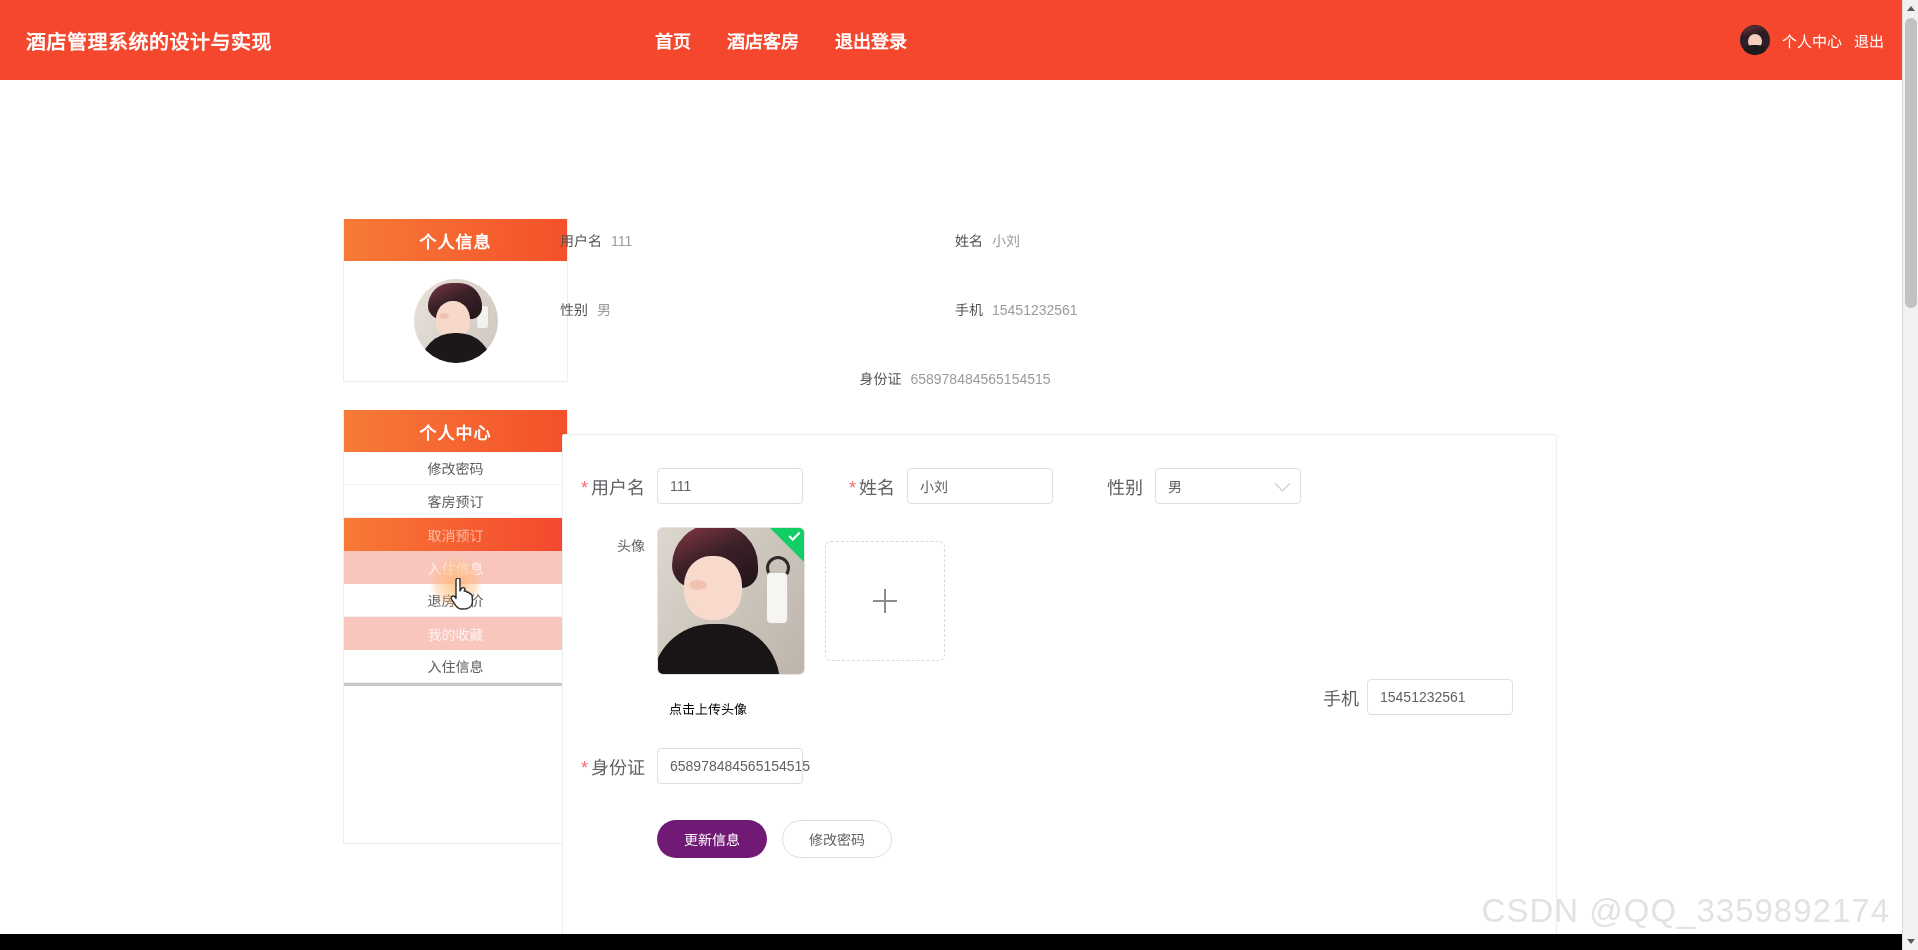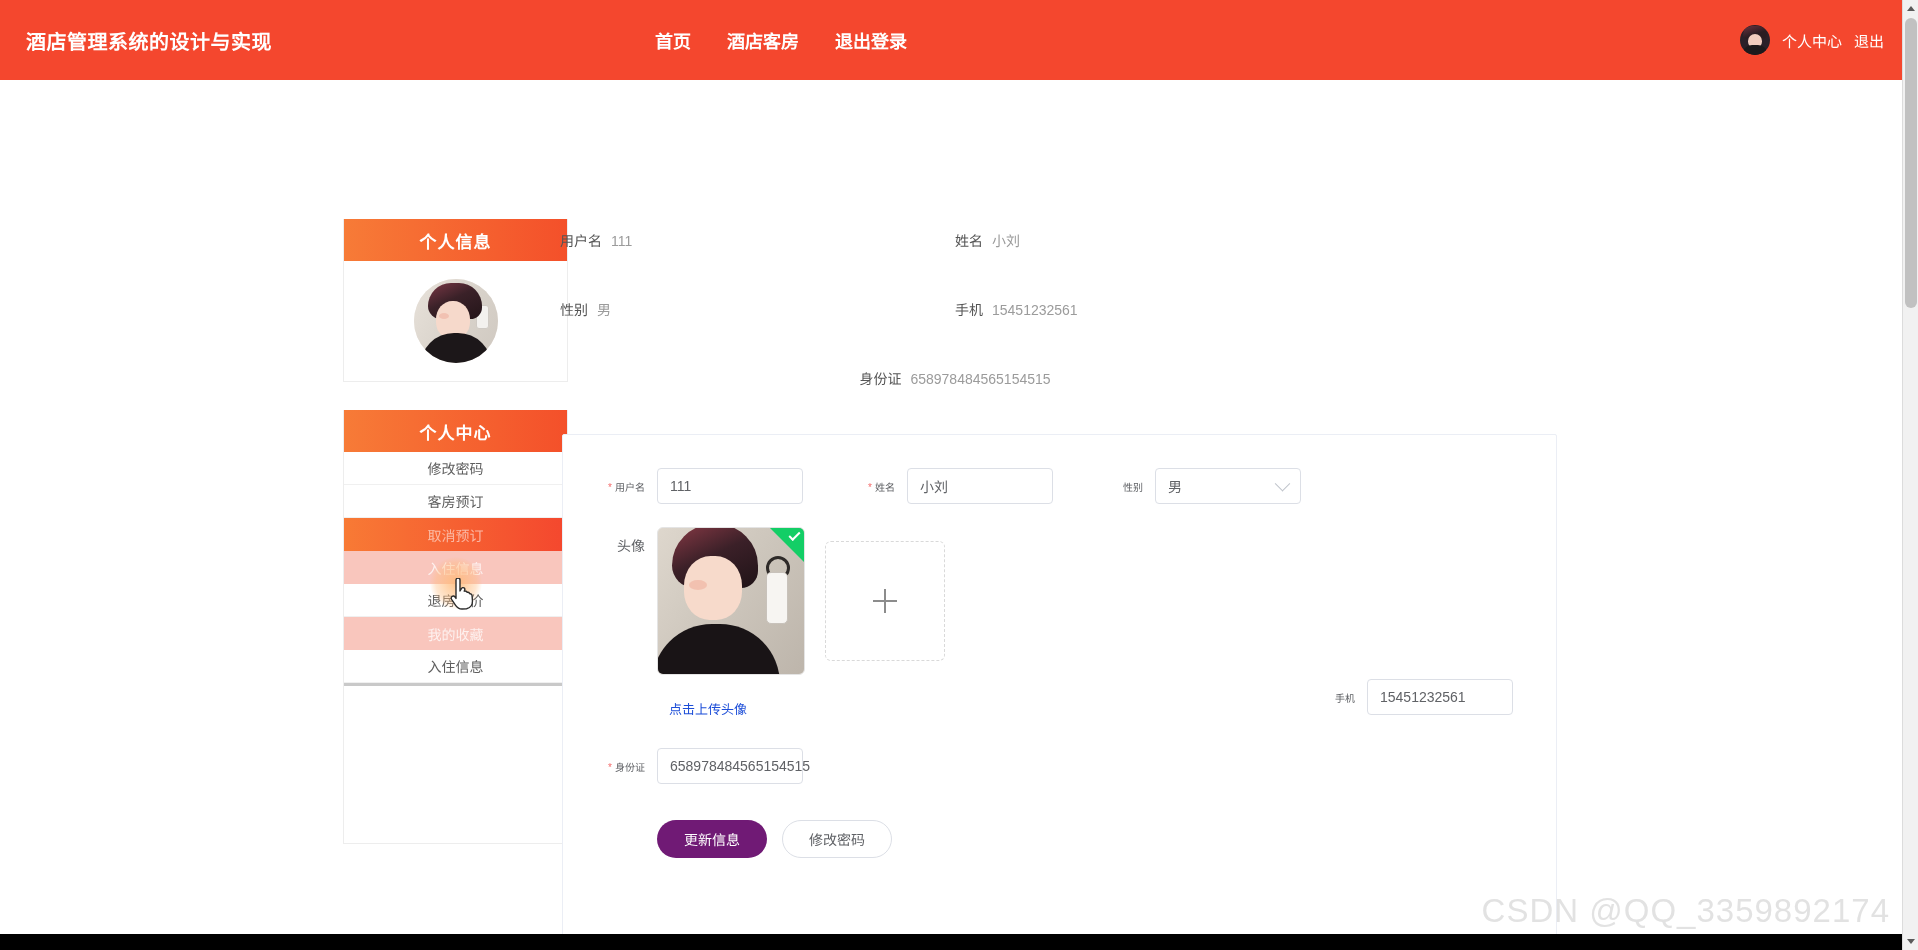--- a/index.html
+++ b/index.html
@@ -233,21 +233,21 @@
     border-radius: 2px;
   }
   .form-row {
     display: flex;
     align-items: center;
   }
   .form-row.r1 { padding: 33px 0 0 0; }
 
   .field { display: flex; align-items: center; }
   .field-label {
-    font-size: 10px;
+    font-size: 18px;
     color: #606266;
     text-align: right;
     white-space: nowrap;
     padding-right: 12px;
   }
   .req-star { color: #f56c6c; margin-right: 3px; }
   .input-box {
     height: 36px;
     border: 1px solid #dcdfe6;
     border-radius: 4px;
@@ -368,21 +368,21 @@
   .plus-glyph::before, .plus-glyph::after {
     content: "";
     position: absolute;
     background: #8c8c8c;
   }
   .plus-glyph::before { left: 11px; top: 0; width: 2px; height: 24px; }
   .plus-glyph::after  { top: 11px; left: 0; height: 2px; width: 24px; }
 
   .upload-tip {
     font-size: 13px;
-    color: #1d4ed8;
+    color: #000000;
     margin-left: 106px;
     margin-top: 24px;
   }
 
   .phone-field {
     position: absolute;
     left: 800px;
     top: 186px;
     display: flex;
     align-items: center;

